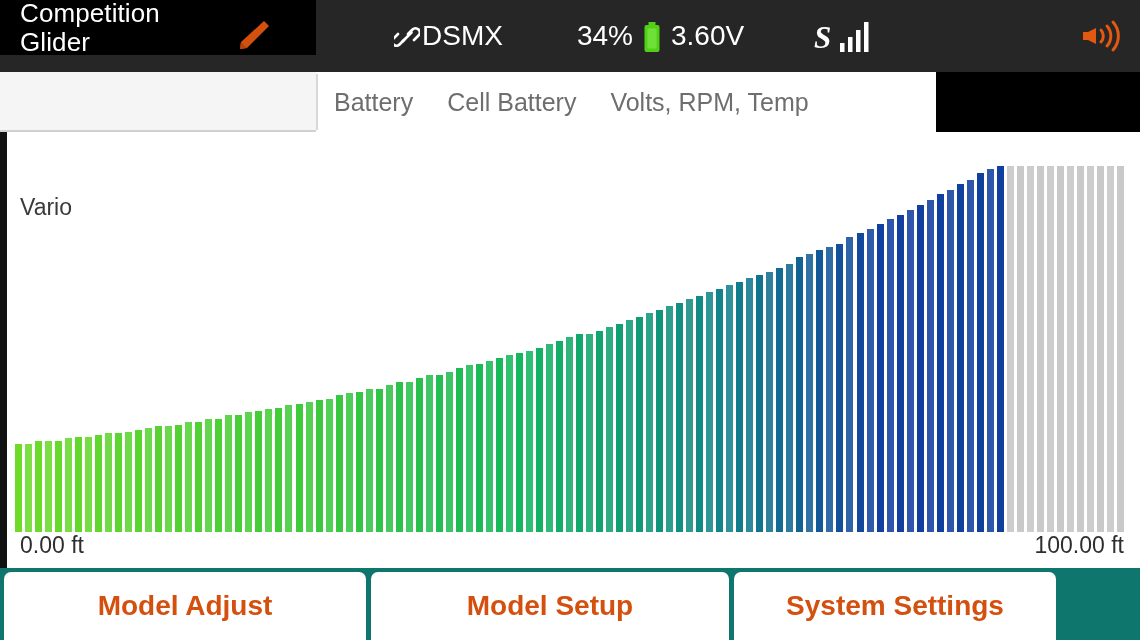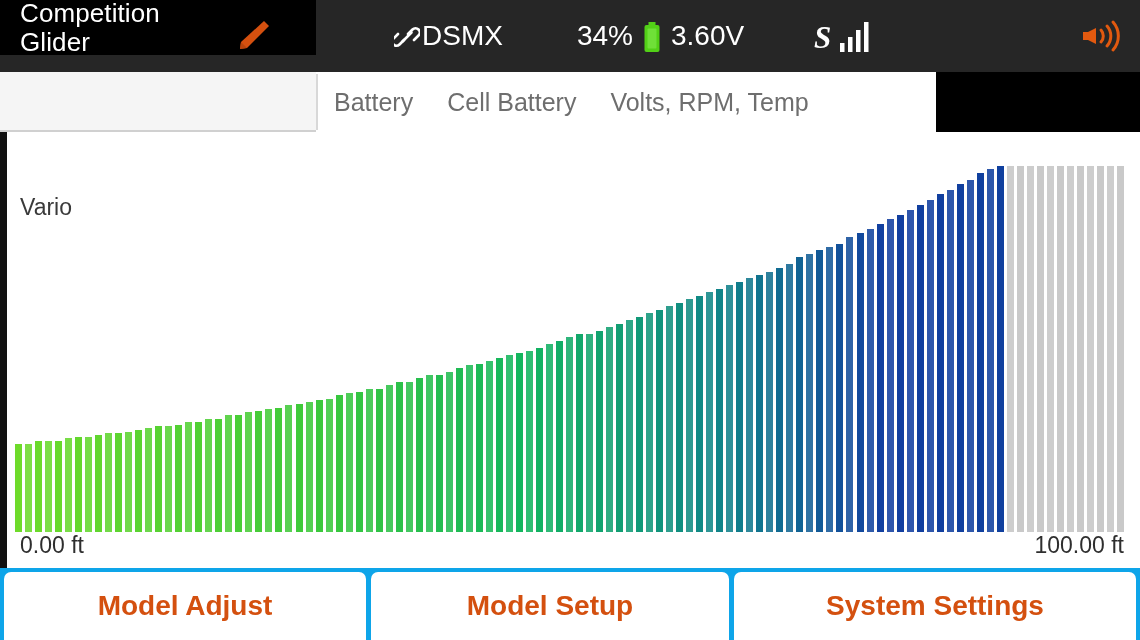--- a/index.html
+++ b/index.html
@@ -59,30 +59,30 @@
     line-height:118px;
   }
 
   .gauge{position:absolute;left:8px;top:34px;width:1112px;height:366px;}
   .bar{position:absolute;bottom:0;width:7px;}
 
   .scale-min{position:absolute;left:13px;top:400px;font-size:23px;color:#2e2e2e;}
   .scale-max{position:absolute;right:16px;top:400px;font-size:23px;color:#2e2e2e;}
 
   
-  .footer{position:absolute;left:0;top:568px;width:1140px;height:72px;background:#0ea5e9;}
+  .footer{position:absolute;left:0;top:568px;width:1140px;height:72px;background:#0f766e;}
   .fbtn{
     position:absolute;top:4px;height:68px;background:#ffffff;
     border-radius:7px 7px 0 0;
     display:flex;align-items:center;justify-content:center;
     color:#d4500f;font-size:28px;font-weight:bold;
   }
   .fbtn.b1{left:4px;width:362px;}
   .fbtn.b2{left:371px;width:358px;}
-  .fbtn.b3{left:734px;width:402px;}
+  .fbtn.b3{left:734px;width:322px;}
 </style>
 </head>
 <body>
 
 <div class="screen">
 
   <div class="statusbar">
 
     <div class="model-panel">
       <div class="model-name">Competition Glider</div>

